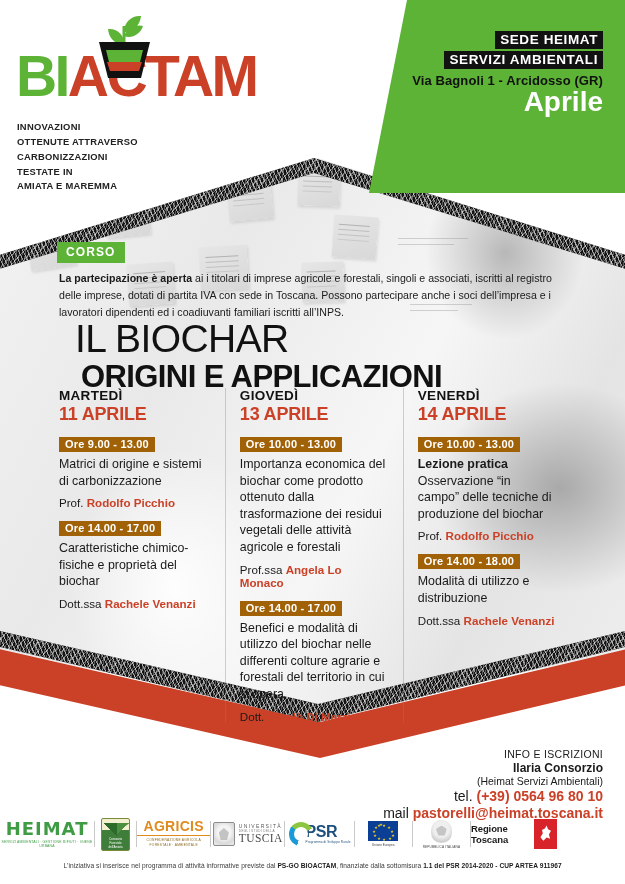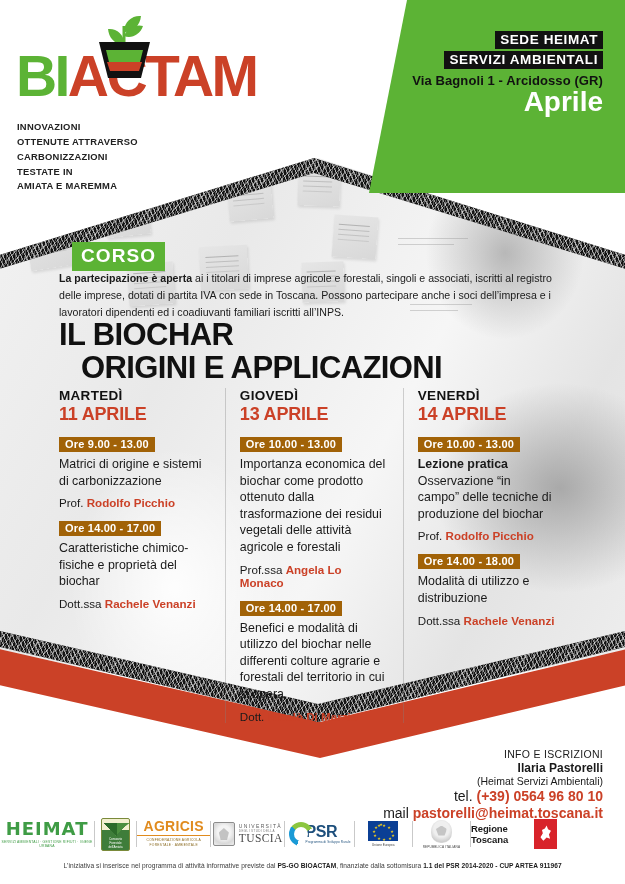--- a/index.html
+++ b/index.html
@@ -91,33 +91,33 @@
   .lt-green{ color:#5cb335; }
   .lt-red{ color:#cb4127; }
   .logo-mark{ position:absolute; left:77px; top:-36px; width:63px; height:70px; }
   .sub{
     position:absolute; left:17px; top:120px;
     font-size:9.4px; font-weight:bold; color:#222; line-height:1.58; letter-spacing:.25px;
   }
 
   
   .corso{
-    position:absolute; left:72px; top:242px;
-    background:#5cb335; color:#fff; font-weight:bold; font-size:19px;
+    position:absolute; left:57px; top:242px;
+    background:#5cb335; color:#fff; font-weight:bold; font-size:12px;
     letter-spacing:1.1px; padding:3px 9px 4px 9px;
   }
   .intro{
     position:absolute; left:59px; top:270px; width:512px;
     font-size:10.6px; color:#1a1a1a; line-height:1.62;
   }
   .intro b{ font-weight:bold; }
   .title{
     position:absolute; left:59px; top:318px;
   }
-  .title-l1{ font-size:31px; font-weight:bold; color:#111; letter-spacing:-.6px; line-height:1.07; }
+  .title-l1{ font-size:39px; font-weight:normal; color:#111; letter-spacing:-.6px; line-height:1.07;margin-left:16px; }
   .title-l2{ font-size:31px; font-weight:bold; color:#111; letter-spacing:-.6px; line-height:1.07; margin-left:22px;}
 
   .cols{ position:absolute; left:59px; top:388px; width:512px; display:flex; }
   .col{ width:170px; padding-right:16px; position:relative; }
   .col + .col{ border-left:1px solid rgba(130,130,130,.35); padding-left:14px; }
   .col.c2{ width:182px; }
   .col.c3{ width:172px; }
   .day{ font-size:13.5px; font-weight:bold; color:#111; letter-spacing:.3px; }
   .date{ font-size:18px; font-weight:bold; color:#cb4127; letter-spacing:-.2px; margin-top:1px; }
   .slot{ margin-top:9px; }
@@ -326,21 +326,21 @@
         <span class="hours">Ore 14.00 - 18.00</span>
         <div class="desc">Modalità di utilizzo e distribuzione</div>
         <div class="person"><span>Dott.ssa</span> <span class="nm">Rachele Venanzi</span></div>
       </div>
     </div>
 
   </div>
 
   <div class="info">
     <div class="info-h">INFO E ISCRIZIONI</div>
-    <div class="info-n">Ilaria Pastorelli</div>
+    <div class="info-n">Ilaria Consorzio</div>
     <div class="info-o">(Heimat Servizi Ambientali)</div>
     <div class="info-l"><span>tel.</span> <b>(+39) 0564 96 80 10</b></div>
     <div class="info-l"><span>mail</span> <b>pastorelli@heimat.toscana.it</b></div>
   </div>
 
   <div class="logos">
     <div class="lg lg-heimat">
       <div style="text-align:center;">
         <div class="heimat-word">HEIMAT</div>
         <div class="heimat-sub">SERVIZI AMBIENTALI · GESTIONE RIFIUTI · IGIENE URBANA</div>

